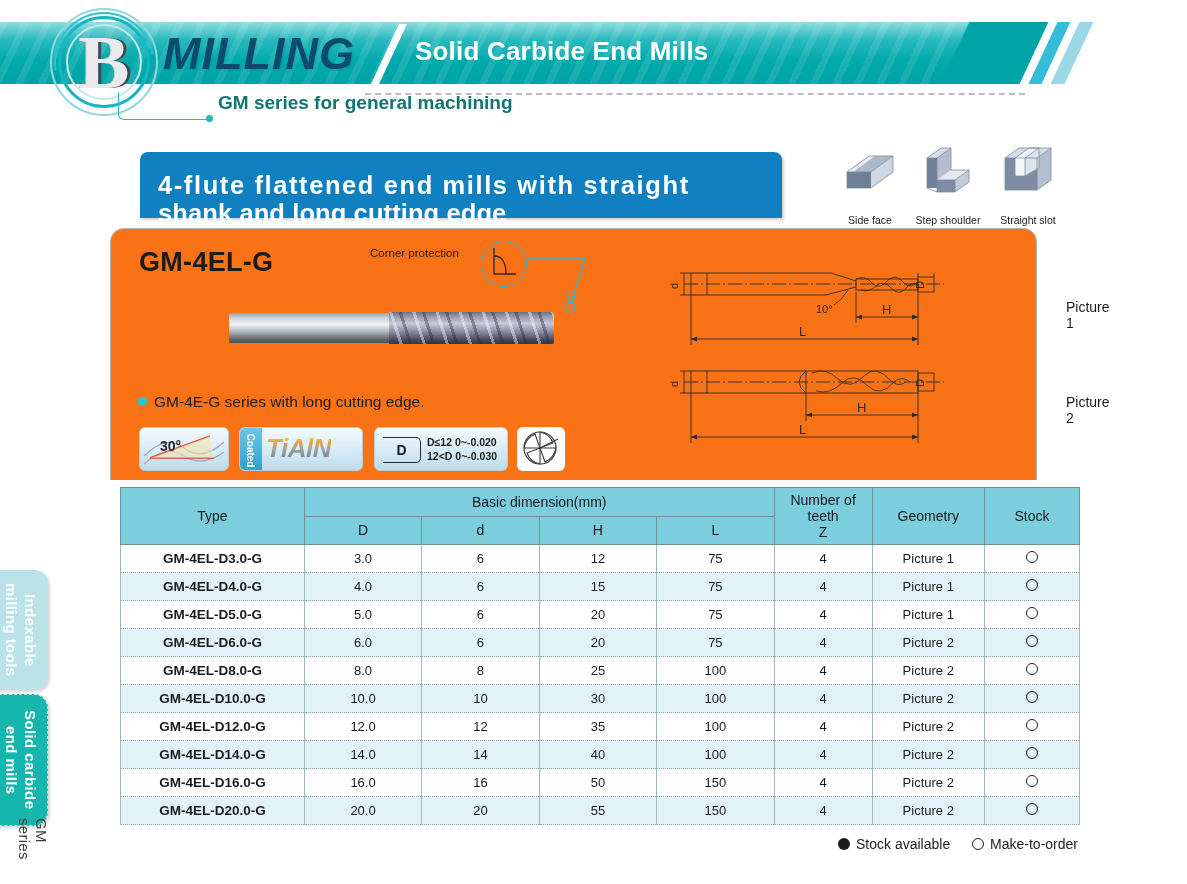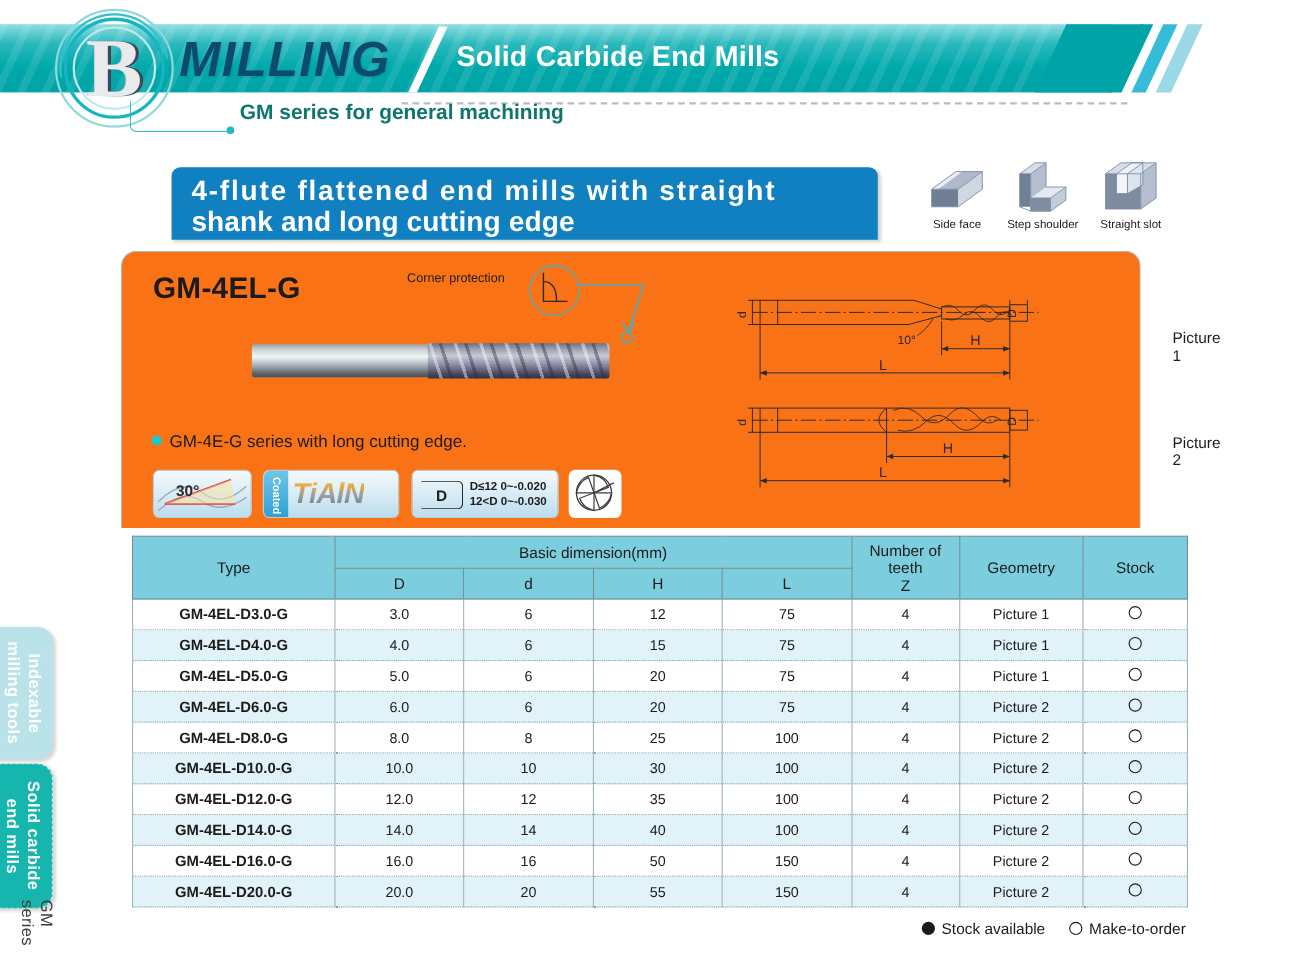--- a/index.html
+++ b/index.html
@@ -76,36 +76,36 @@
     position: absolute; left: 206px; top: 115px; width: 7px; height: 7px;
     background: #26b7c4; border-radius: 50%;
   }
   .gm-series-line {
     position: absolute; left: 218px; top: 92px;
     font-size: 19px; font-weight: bold; color: #0f766e;
   }
 
   
   .title-banner {
-    position: absolute; left: 156px; top: 152px; width: 642px; height: 66px;
+    position: absolute; left: 140px; top: 152px; width: 642px; height: 66px;
     background: #1180c0; border-radius: 8px 8px 0 0;
     box-shadow: 2px 2px 3px rgba(0,0,0,.18);
-    padding: 8px 20px 0 18px;
+    padding: 19px 20px 0 18px;
   }
   .title-banner .t-line {
     color: #ffffff; font-size: 25.5px; font-weight: bold; line-height: 28px;
     letter-spacing: .1px;
   }
   .title-banner .t-line.l1 { letter-spacing: 1.6px; }
 
   
   .ops { position: absolute; left: 830px; top: 142px; width: 240px; height: 82px; }
   .op { position: absolute; width: 80px; text-align: center; }
   .op.o1 { left: 0; } .op.o2 { left: 78px; } .op.o3 { left: 158px; }
-  .op-label { font-size: 10.5px; color: #1b1b1b; margin-top: 0; }
+  .op-label { font-size: 10.5px; color: #1b1b1b; margin-top: 16px; }
   .op svg { display: block; margin: 0 auto; }
 
   
   .card {
     position: absolute; left: 110px; top: 228px; width: 927px; height: 252px;
     background: #f97316; border: 1px solid #b6b6b6; border-bottom: none;
     border-radius: 14px 14px 0 0;
   }
   .prod-code {
     position: absolute; left: 28px; top: 18px;

